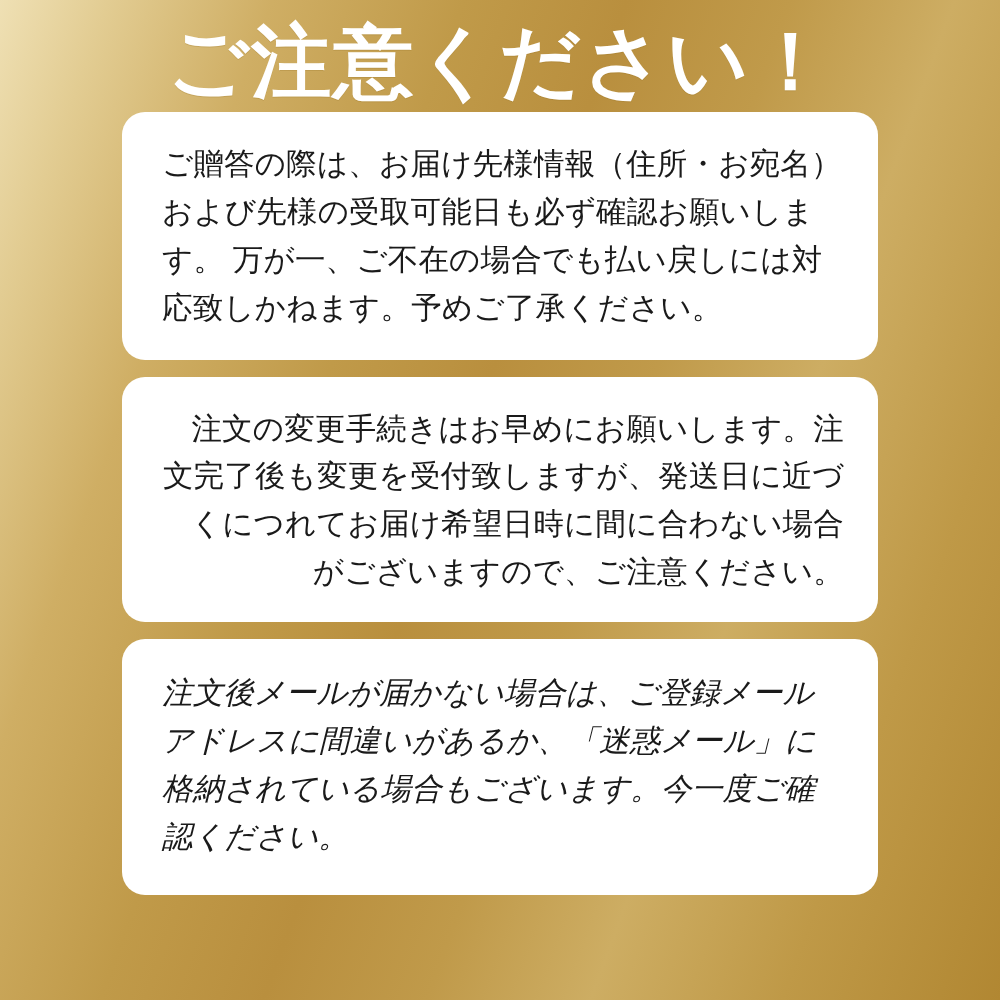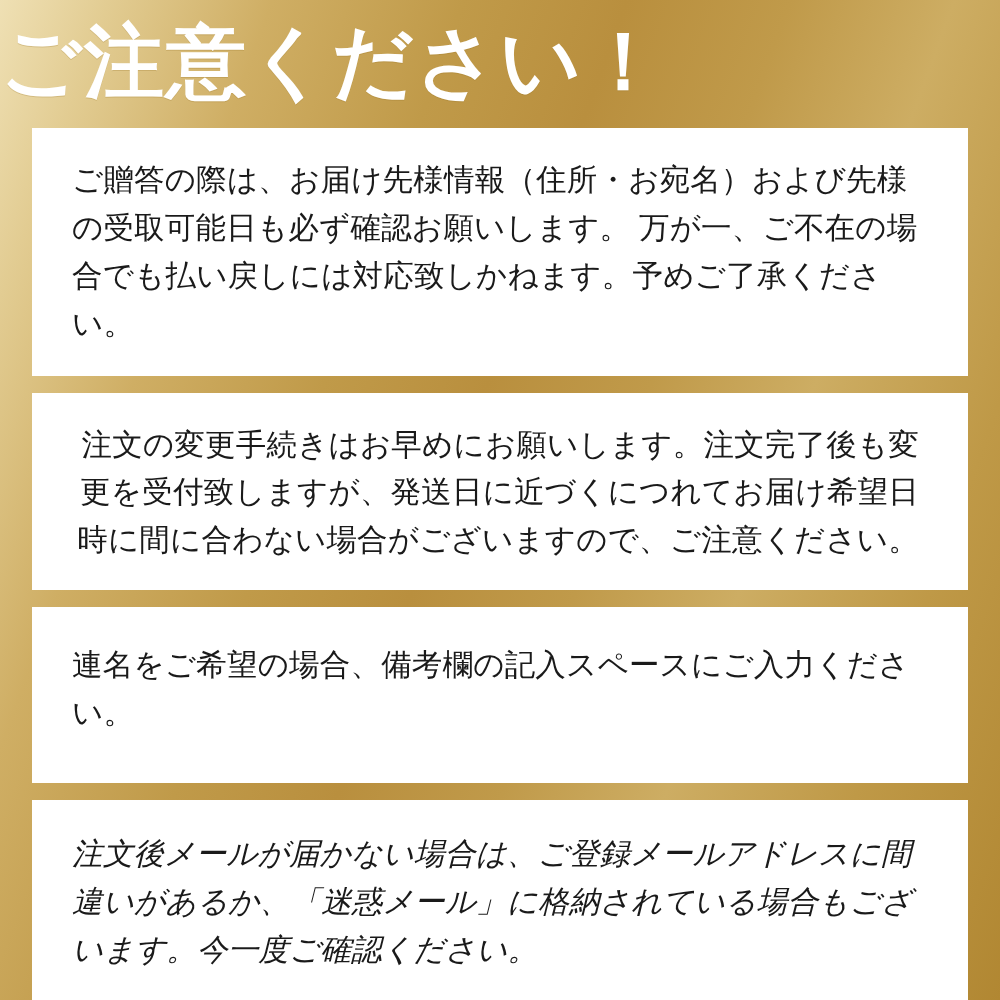--- a/index.html
+++ b/index.html
@@ -33,45 +33,47 @@
         #bf9947 84%,
         #b18732 100%);
     padding: 0;
     display: flex;
     flex-direction: column;
     align-items: center;
   }
 
   .poster-title {
     width: 100%;
+    text-align: center;
     color: #ffffff;
     font-size: 80px;
     line-height: 1;
     font-weight: bold;
     letter-spacing: 2px;
     margin-top: 22px;
-    margin-bottom: 26px;
+    margin-bottom: 10px;
     text-shadow: 0 1px 0 rgba(150,115,40,0.25);
     user-select: none;
   }
 
   .notice-list {
     width: 100%;
     display: flex;
     flex-direction: column;
     align-items: center;
     gap: 17px;
   }
 
   .notice-card {
-    width: 936px;
+    width: 756px;
     box-sizing: border-box;
     background: #ffffff;
-    padding: 30px 49px 30px 40px;
+    padding: 30px 34px 30px 40px;
     display: block;
+    border-radius: 23px;
   }
 
   .notice-card p {
     margin: 0;
     color: #1a1a1a;
     font-size: 30.5px;
     line-height: 1.57;
     letter-spacing: 0.2px;
     font-weight: 500;
     word-break: break-all;
@@ -94,22 +96,19 @@
 
     <div class="notice-card card-1">
       <p>ご贈答の際は、お届け先様情報（住所・お宛名）および先様の受取可能日も必ず確認お願いします。
 万が一、ご不在の場合でも払い戻しには対応致しかねます。予めご了承ください。</p>
     </div>
 
     <div class="notice-card card-2">
       <p>注文の変更手続きはお早めにお願いします。注文完了後も変更を受付致しますが、発送日に近づくにつれてお届け希望日時に間に合わない場合がございますので、ご注意ください。</p>
     </div>
 
-    <div class="notice-card card-3">
-      <p>連名をご希望の場合、備考欄の記入スペースにご入力ください。</p>
-    </div>
 
     <div class="notice-card card-4">
       <p>注文後メールが届かない場合は、ご登録メールアドレスに間違いがあるか、「迷惑メール」に格納されている場合もございます。今一度ご確認ください。</p>
     </div>
 
   </div>
 </div>
 
 </body></html>

